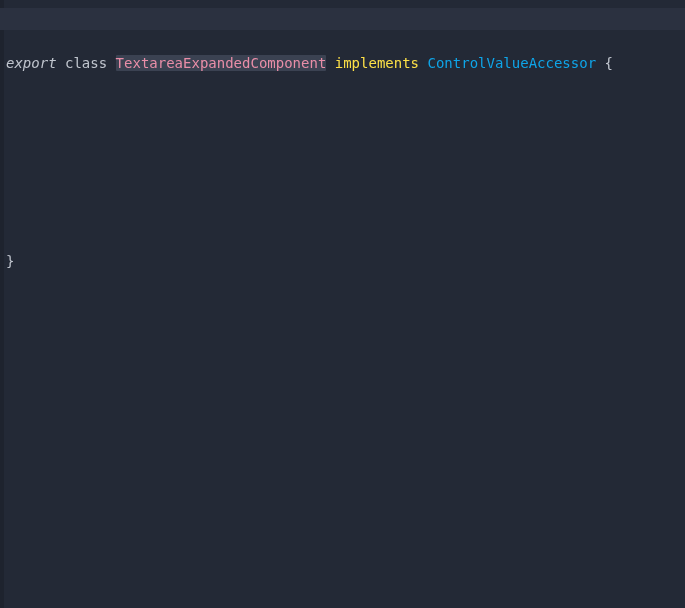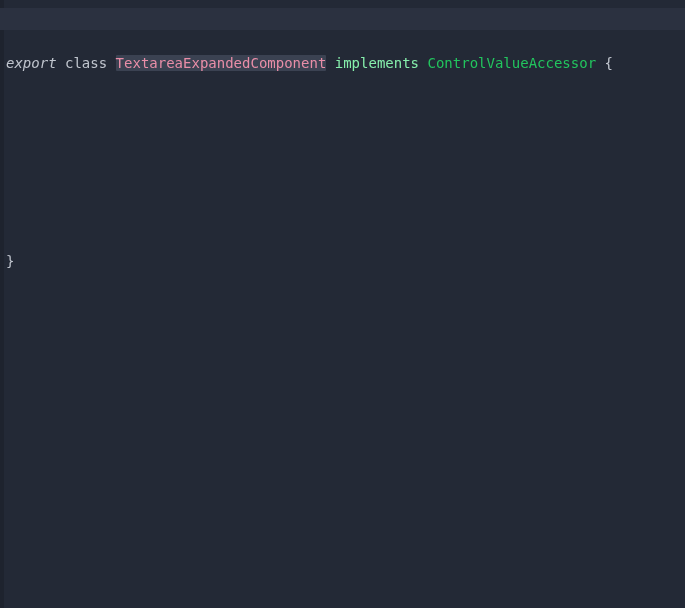--- a/index.html
+++ b/index.html
@@ -44,23 +44,23 @@
     height: 22px;
     background: #2b3140;
   }
   .sel {
     background: #3b4252;
     border-radius: 1px;
     padding: 0 0;
   }
   .kw-export { color: #c0c5ce; font-style: italic; }
   .kw-class { color: #c0c5ce; text-align: right; }
-  .kw-implements { color: #86efac; margin-top: 25px; }
+  .kw-implements { color: #fde047; margin-top: 25px; }
   .class-name { color: #e98ea8; }
-  .iface-name { color: #22c55e; }
+  .iface-name { color: #0ea5e9; }
   .brace { color: #c0c5ce; }
 </style>
 </head>
 <body>
 
 <div class="editor">
   <div class="gutter-shadow"></div>
   <div class="line-highlight"></div>
   <div class="code-area">
     <div class="line"><span class="kw-export">export</span> <span class="kw-class">class</span> <span class="sel"><span class="class-name">TextareaExpandedComponent</span></span> <span class="kw-implements">implements</span> <span class="iface-name">ControlValueAccessor</span> <span class="brace">{</span></div>

